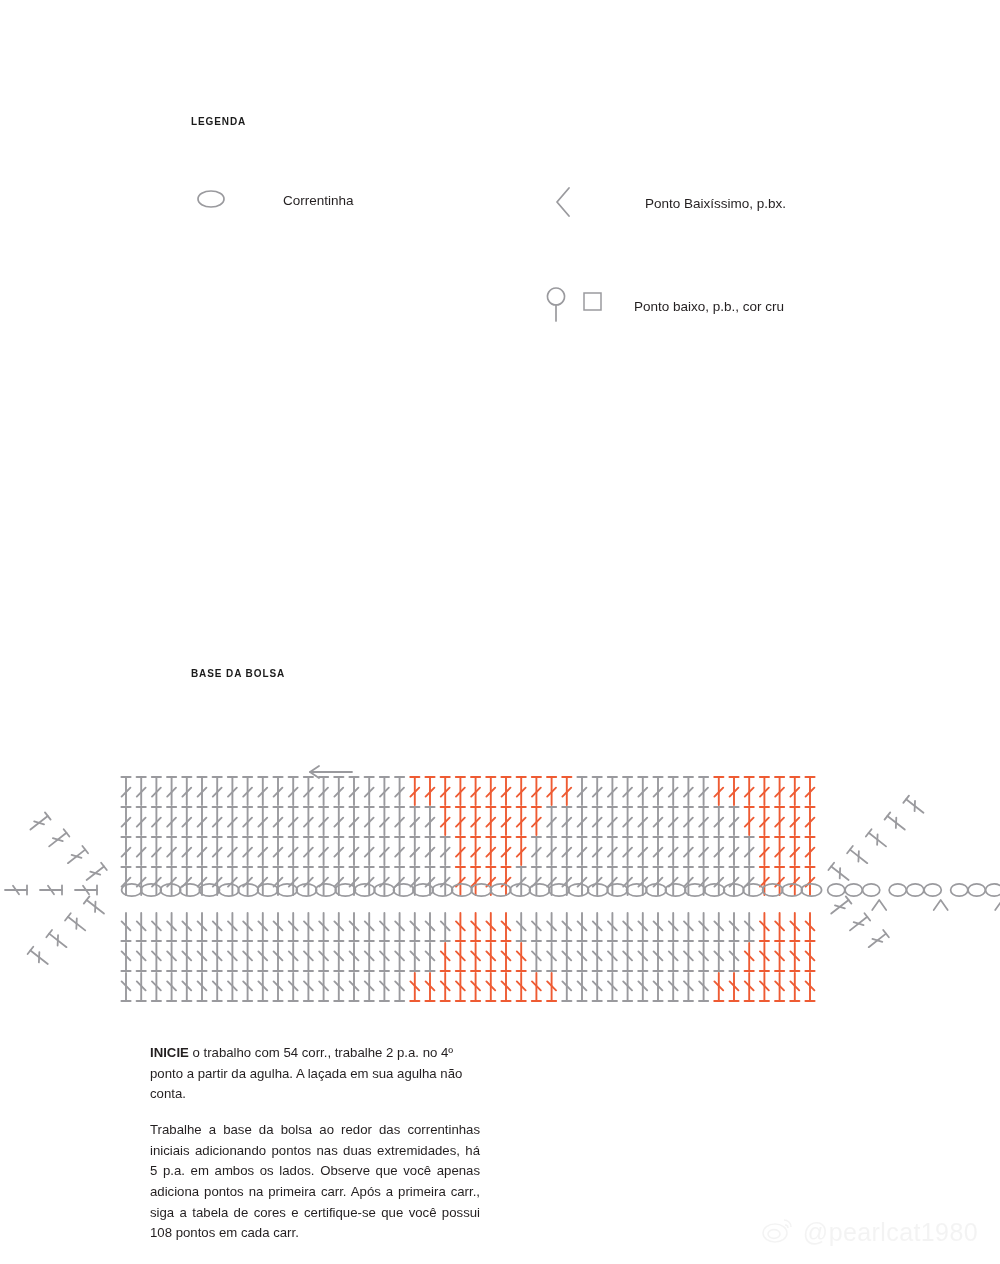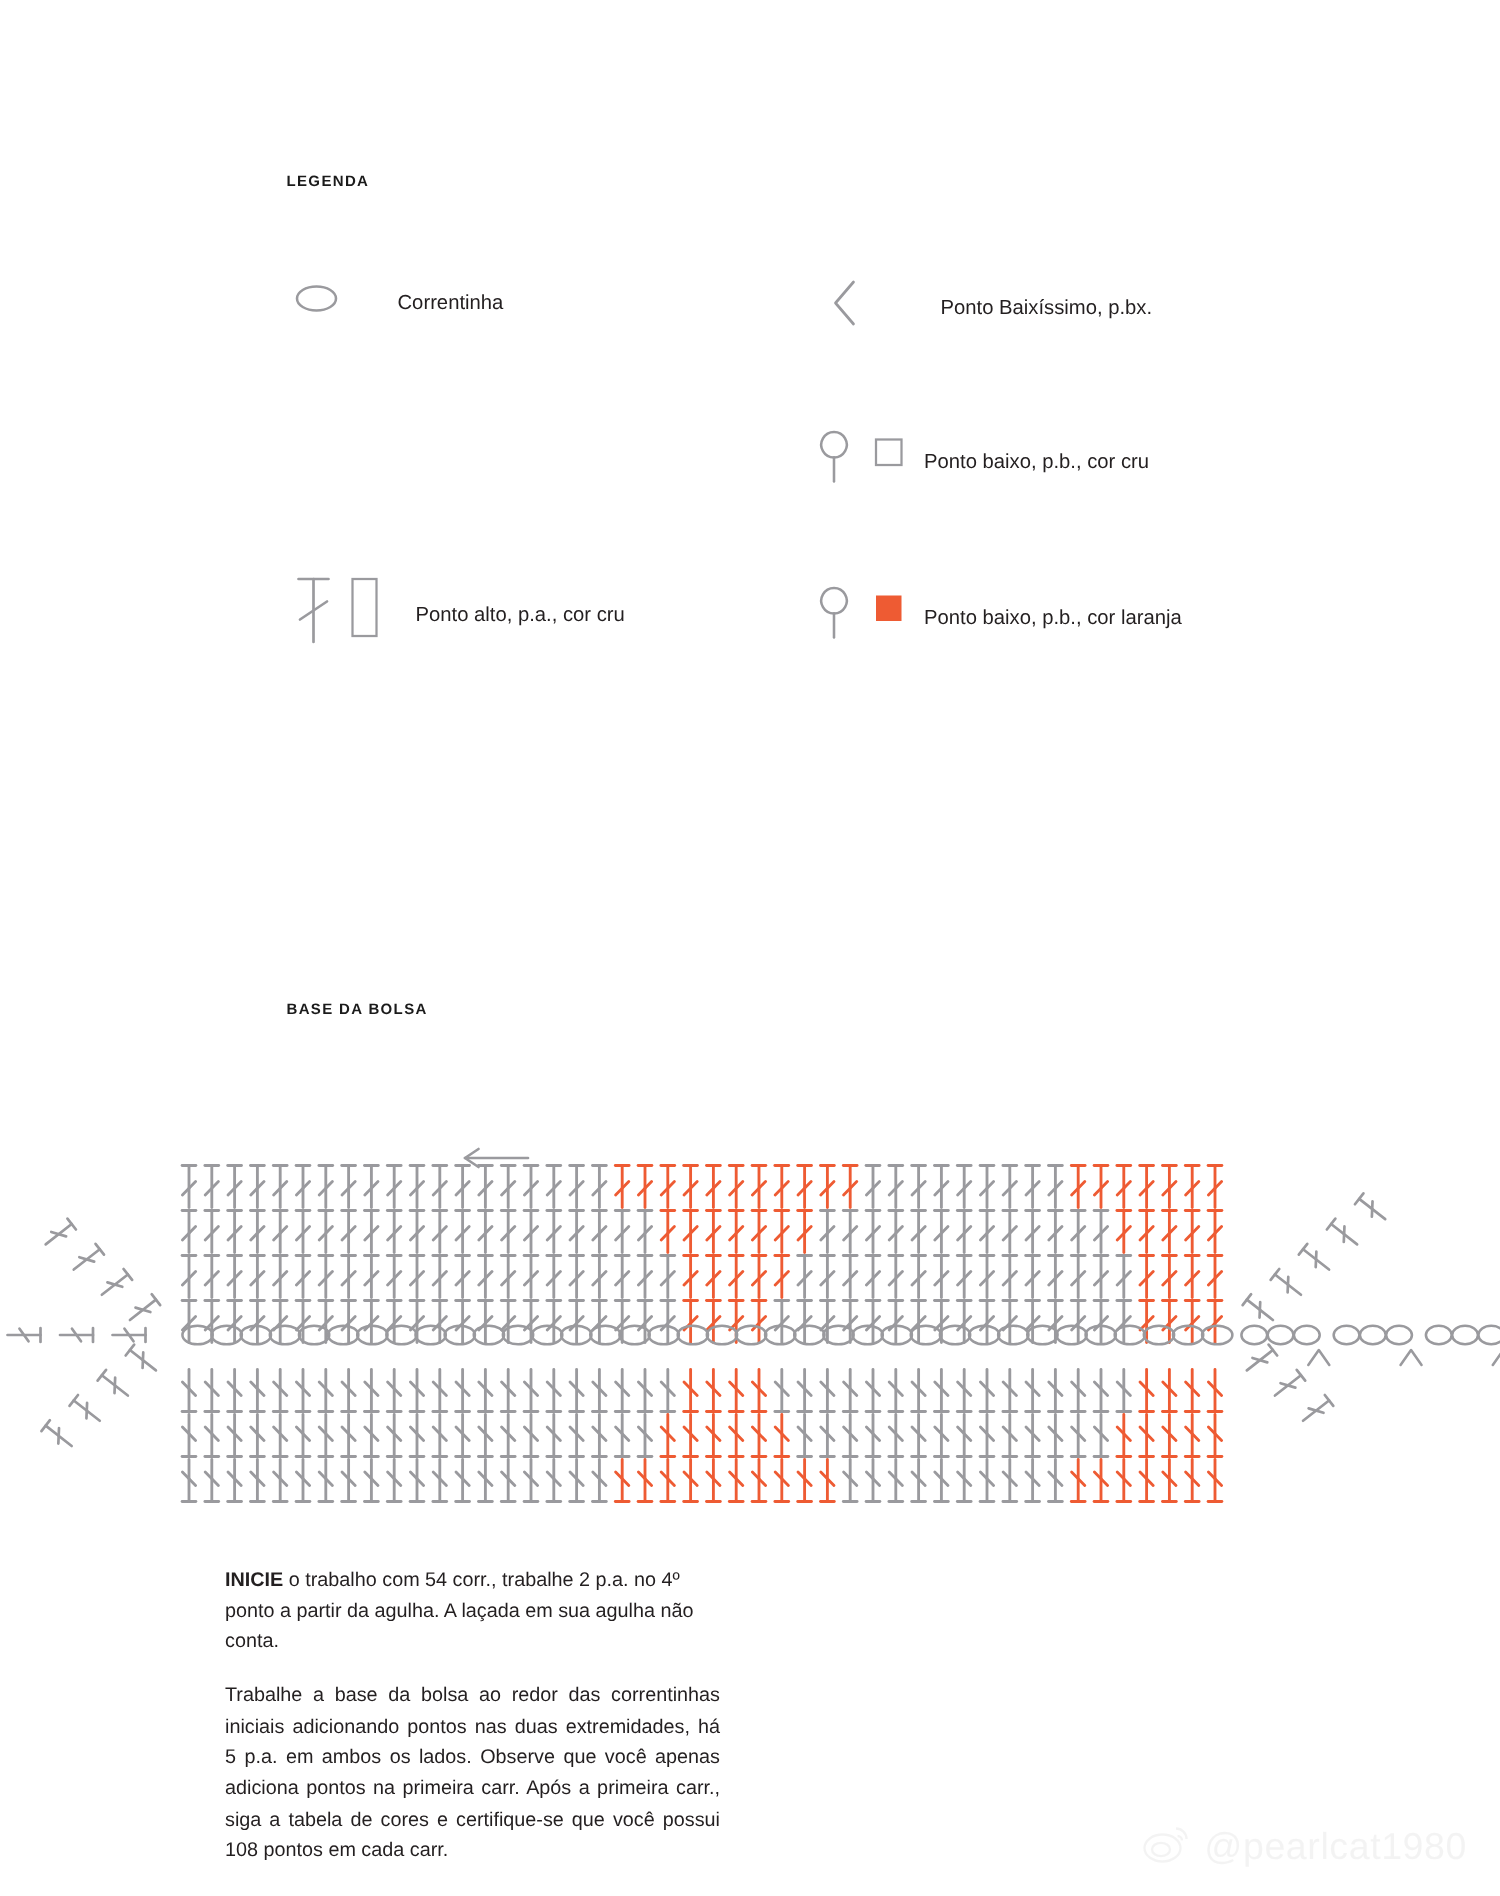--- a/index.html
+++ b/index.html
@@ -36,20 +36,21 @@
   
   #legend {
     position: absolute;
     left: 0; top: 0; right: 0;
     height: 600px;
   }
   .legend-entry {
     position: absolute;
     display: flex;
     align-items: center;
+    gap: 18px;
   }
   .legend-sym {
     position: relative;
     flex: 0 0 auto;
     display: block;
   }
   .legend-label {
     font-size: 13.5px;
     line-height: 1.72;
     color: #231f20;
@@ -124,33 +125,20 @@
     <div class="legend-entry" id="lg-0">
       <span class="legend-sym sym-box">
         <svg width="40" height="34" viewBox="0 0 40 34">
           <ellipse cx="20" cy="17" rx="13" ry="8" fill="none" stroke="#9a9a9e" stroke-width="1.7"></ellipse>
         </svg>
       </span>
       <span class="legend-label">Correntinha</span>
     </div>
 
 
-    <div class="legend-entry" id="lg-2">
-      <span class="legend-sym sym-box-wide">
-        <svg width="76" height="54" viewBox="0 0 76 54">
-          <g stroke="#9a9a9e" stroke-width="1.8" fill="none" stroke-linecap="round">
-            <line x1="8" y1="6" x2="28" y2="6"></line>
-            <line x1="18" y1="6" x2="18" y2="48"></line>
-            <line x1="9" y1="33" x2="27" y2="21"></line>
-          </g>
-          <rect x="44" y="6" width="16" height="38" fill="none" stroke="#9a9a9e" stroke-width="1.5"></rect>
-        </svg>
-      </span>
-      <span class="legend-label">Ponto alto, p.a., cor cru</span>
-    </div>
 
 
     <div class="legend-entry" id="lg-5">
       <span class="legend-sym sym-box-r">
         <svg width="76" height="44" viewBox="0 0 76 44">
           <g stroke="#9a9a9e" stroke-width="1.7" fill="none" stroke-linecap="round">
             <path d="M20 22 a8.5 8.5 0 1 1 0.01 0"></path>
             <line x1="20" y1="22" x2="20" y2="38"></line>
           </g>
           <rect x="48" y="10" width="17" height="17" fill="none" stroke="#9a9a9e" stroke-width="1.5"></rect>
@@ -161,32 +149,20 @@
 
     <div class="legend-entry" id="lg-4">
       <span class="legend-sym sym-box-r">
         <svg width="40" height="40" viewBox="0 0 40 40">
           <polyline points="22,6 10,20 22,34" fill="none" stroke="#9a9a9e" stroke-width="1.8" stroke-linecap="round" stroke-linejoin="round"></polyline>
         </svg>
       </span>
       <span class="legend-label">Ponto Baixíssimo, p.bx.</span>
     </div>
 
-    <div class="legend-entry" id="lg-6">
-      <span class="legend-sym sym-box-r">
-        <svg width="76" height="44" viewBox="0 0 76 44">
-          <g stroke="#9a9a9e" stroke-width="1.7" fill="none" stroke-linecap="round">
-            <path d="M20 22 a8.5 8.5 0 1 1 0.01 0"></path>
-            <line x1="20" y1="22" x2="20" y2="38"></line>
-          </g>
-          <rect x="48" y="10" width="17" height="17" fill="#ee5b33"></rect>
-        </svg>
-      </span>
-      <span class="legend-label">Ponto baixo, p.b., cor laranja</span>
-    </div>
   </div>
 
   <div class="section-title" id="base-title">BASE DA BOLSA</div>
 
   <div id="chart-wrap">
     <svg id="chart-svg" width="1000" height="280" viewBox="0 0 1000 280">
         <g>
           <g stroke="#9a9a9e" stroke-width="1.9" fill="none" stroke-linecap="round">
             <line x1="121.4" y1="42" x2="130.6" y2="42"></line>
             <line x1="126" y1="42" x2="126" y2="70"></line>

